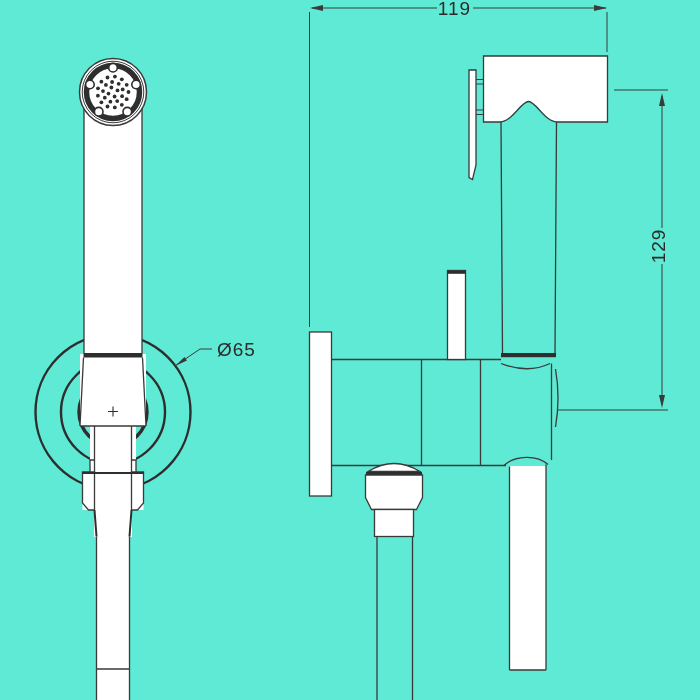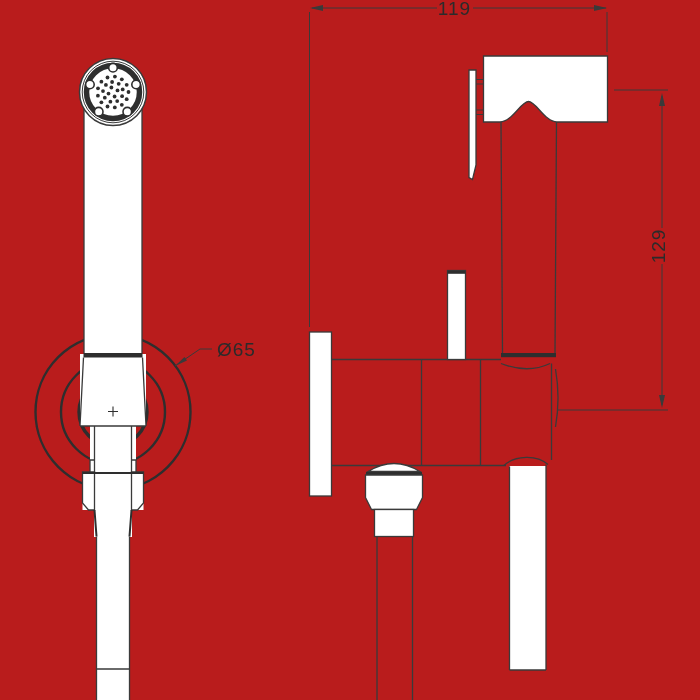--- a/index.html
+++ b/index.html
@@ -1,16 +1,16 @@
 <!DOCTYPE html>
 <html><head>
 <meta charset="utf-8">
 <style>
   html,body{margin:0;padding:0;background:#ffffff;}
-  .canvas{width:700px;height:700px;background:#b91c1c;position:relative;overflow:hidden;}
+  .canvas{width:700px;height:700px;background:#5eead4;position:relative;overflow:hidden;}
   svg{display:block;}
   .ln{stroke:#3a3a3a;stroke-width:1.3;fill:none;}
   .lnthin{stroke:#3a3a3a;stroke-width:1;fill:none;}
   .lnthick{stroke:#2e2e2e;stroke-width:2.4;fill:none;}
   .fillwhite{fill:#ffffff;stroke:#3a3a3a;stroke-width:1.3;}
   .mask{fill:#ffffff;stroke:none;}
   .dark{fill:#2e2e2e;stroke:none;}
   .arrow{fill:#3a3a3a;stroke:none;}
   text{font-family:"Liberation Sans",sans-serif;font-size:19px;fill:#2b2b2b;letter-spacing:1px;}
 </style>

